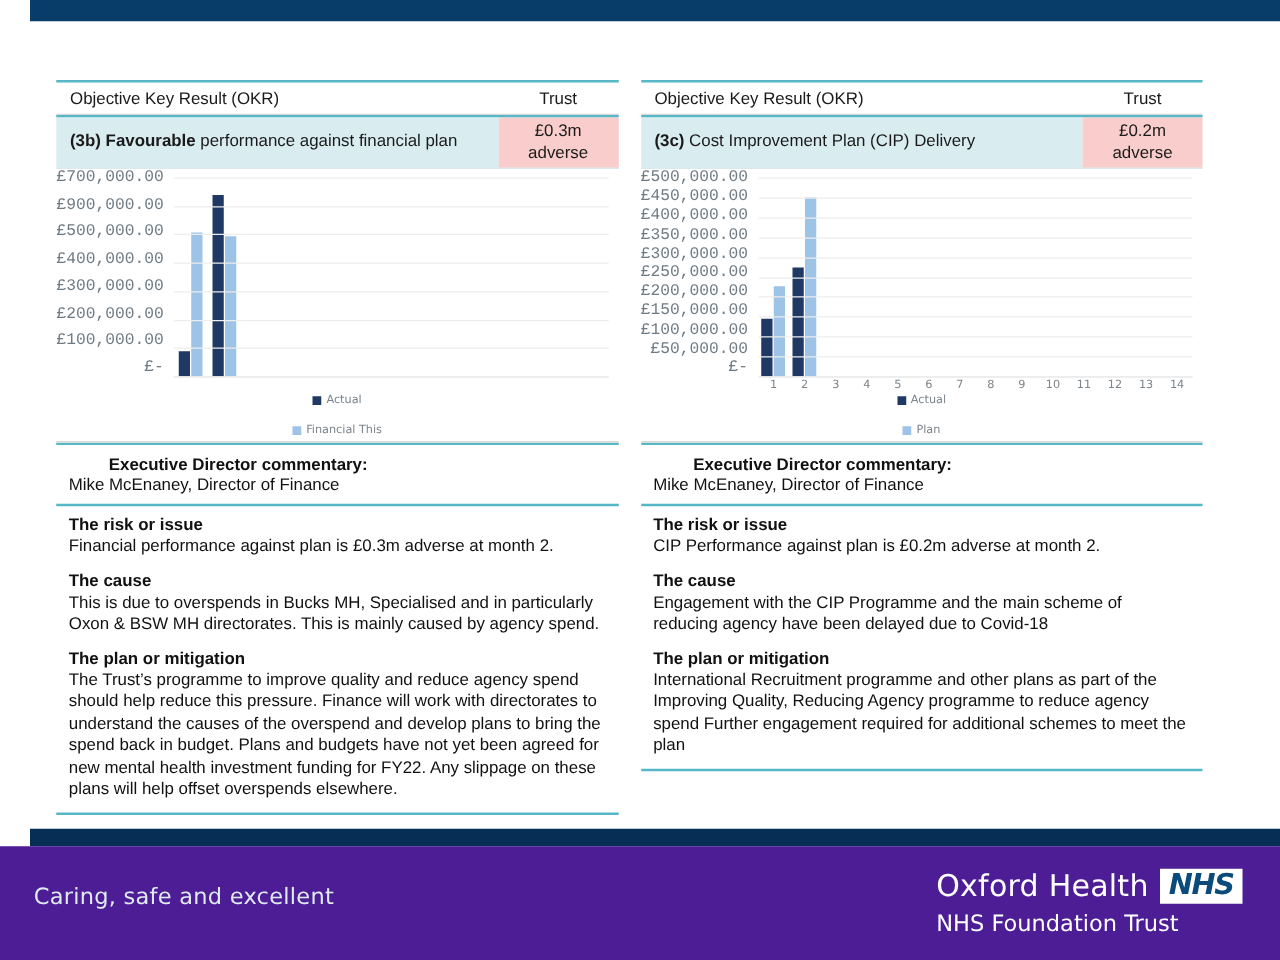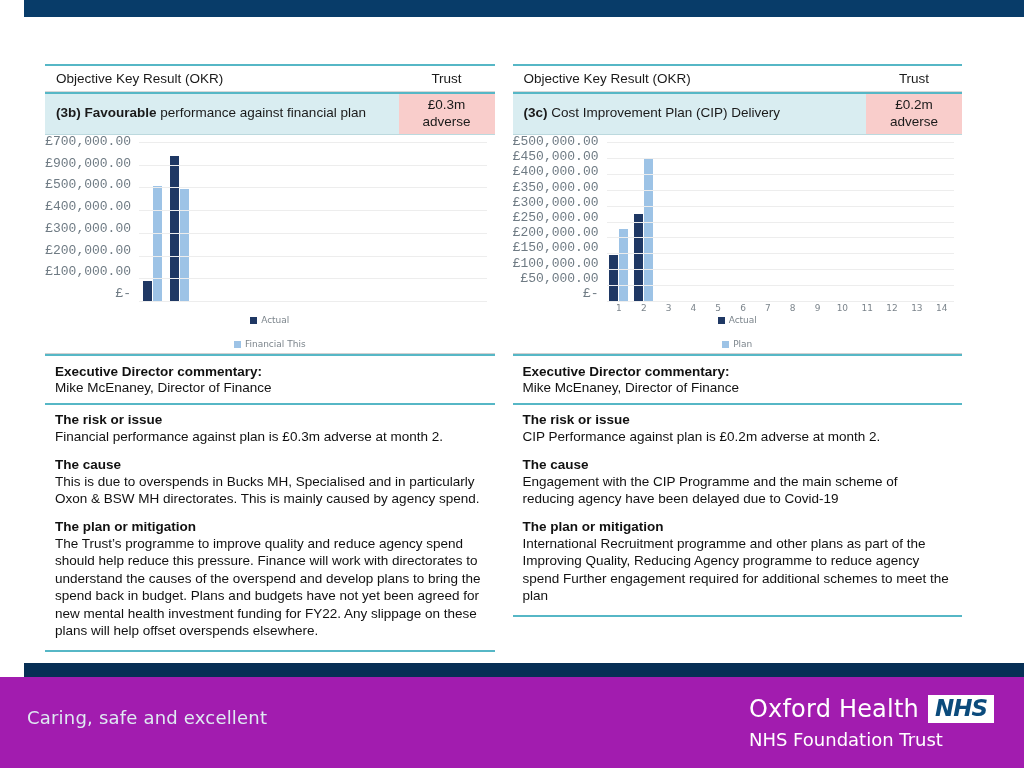--- a/index.html
+++ b/index.html
@@ -106,38 +106,38 @@
   .legend .sw { width: 7px; height: 7px; }
   .legend .sw.actual { background: #1F3864; }
   .legend .sw.plan { background: #9DC3E6; }
   .legend .txt { font-size: 9px; color: #7c858c; font-family: "DejaVu Sans", sans-serif; }
 
   
   .commentary {
     border-top: 2px solid #56B7C6; padding: 8px 10px 8px 10px;
     border-bottom: 2px solid #56B7C6;
   }
-  .commentary .c-title { font-size: 13.5px; font-weight: bold; color: #111; }
+  .commentary .c-title { font-size: 13.5px; font-weight: bold; color: #111; margin-left: 32px; }
   .commentary .c-name { font-size: 13.5px; color: #111; margin-top: 1px; }
 
   .details {
     border-bottom: 2px solid #56B7C6; padding: 7px 10px 10px 10px;
   }
   .details h4 { font-size: 13.5px; font-weight: bold; color: #111; margin-top: 11px; }
   .details h4:first-child { margin-top: 0; }
   .details p { font-size: 13.5px; color: #111; line-height: 1.30; margin-top: 1px; }
 
   
   .footer-navy-strip {
     position: absolute; left: 24px; top: 663px; width: 1000px; height: 14px;
     background: #072F55;
   }
   .footer {
     position: absolute; left: 0; top: 677px; width: 1024px; height: 91px;
-    background: #a21caf;
+    background: #4c1d95;
   }
   .footer .tagline {
     position: absolute; left: 27px; top: 30px; color: #dfeaf2;
     font-size: 18px; font-family: "DejaVu Sans", sans-serif; letter-spacing: .2px;
   }
   .brand { position: absolute; right: 30px; top: 18px; }
   .brand .row1 { display: flex; align-items: center; justify-content: flex-end; gap: 9px; }
   .brand .oxford {
     color: #ffffff; font-size: 24px; font-family: "DejaVu Sans", sans-serif;
     letter-spacing: .2px;
@@ -409,21 +409,21 @@
 
       <div class="commentary">
         <div class="c-title">Executive Director commentary:</div>
         <div class="c-name">Mike McEnaney, Director of Finance</div>
       </div>
 
       <div class="details">
         <h4>The risk or issue</h4>
         <p>CIP Performance against plan is £0.2m adverse at month 2.</p>
         <h4>The cause</h4>
-        <p>Engagement with the CIP Programme and the main scheme of reducing agency have been delayed due to Covid-19</p>
+        <p>Engagement with the CIP Programme and the main scheme of reducing agency have been delayed due to Covid-18</p>
         <h4>The plan or mitigation</h4>
         <p>International Recruitment programme and other plans as part of the Improving Quality, Reducing Agency programme to reduce agency spend
 Further engagement required for additional schemes to meet the plan</p>
       </div>
     </div>
   </div>
 
   <div class="footer-navy-strip"></div>
   <div class="footer">
     <div class="tagline">Caring, safe and excellent</div>

